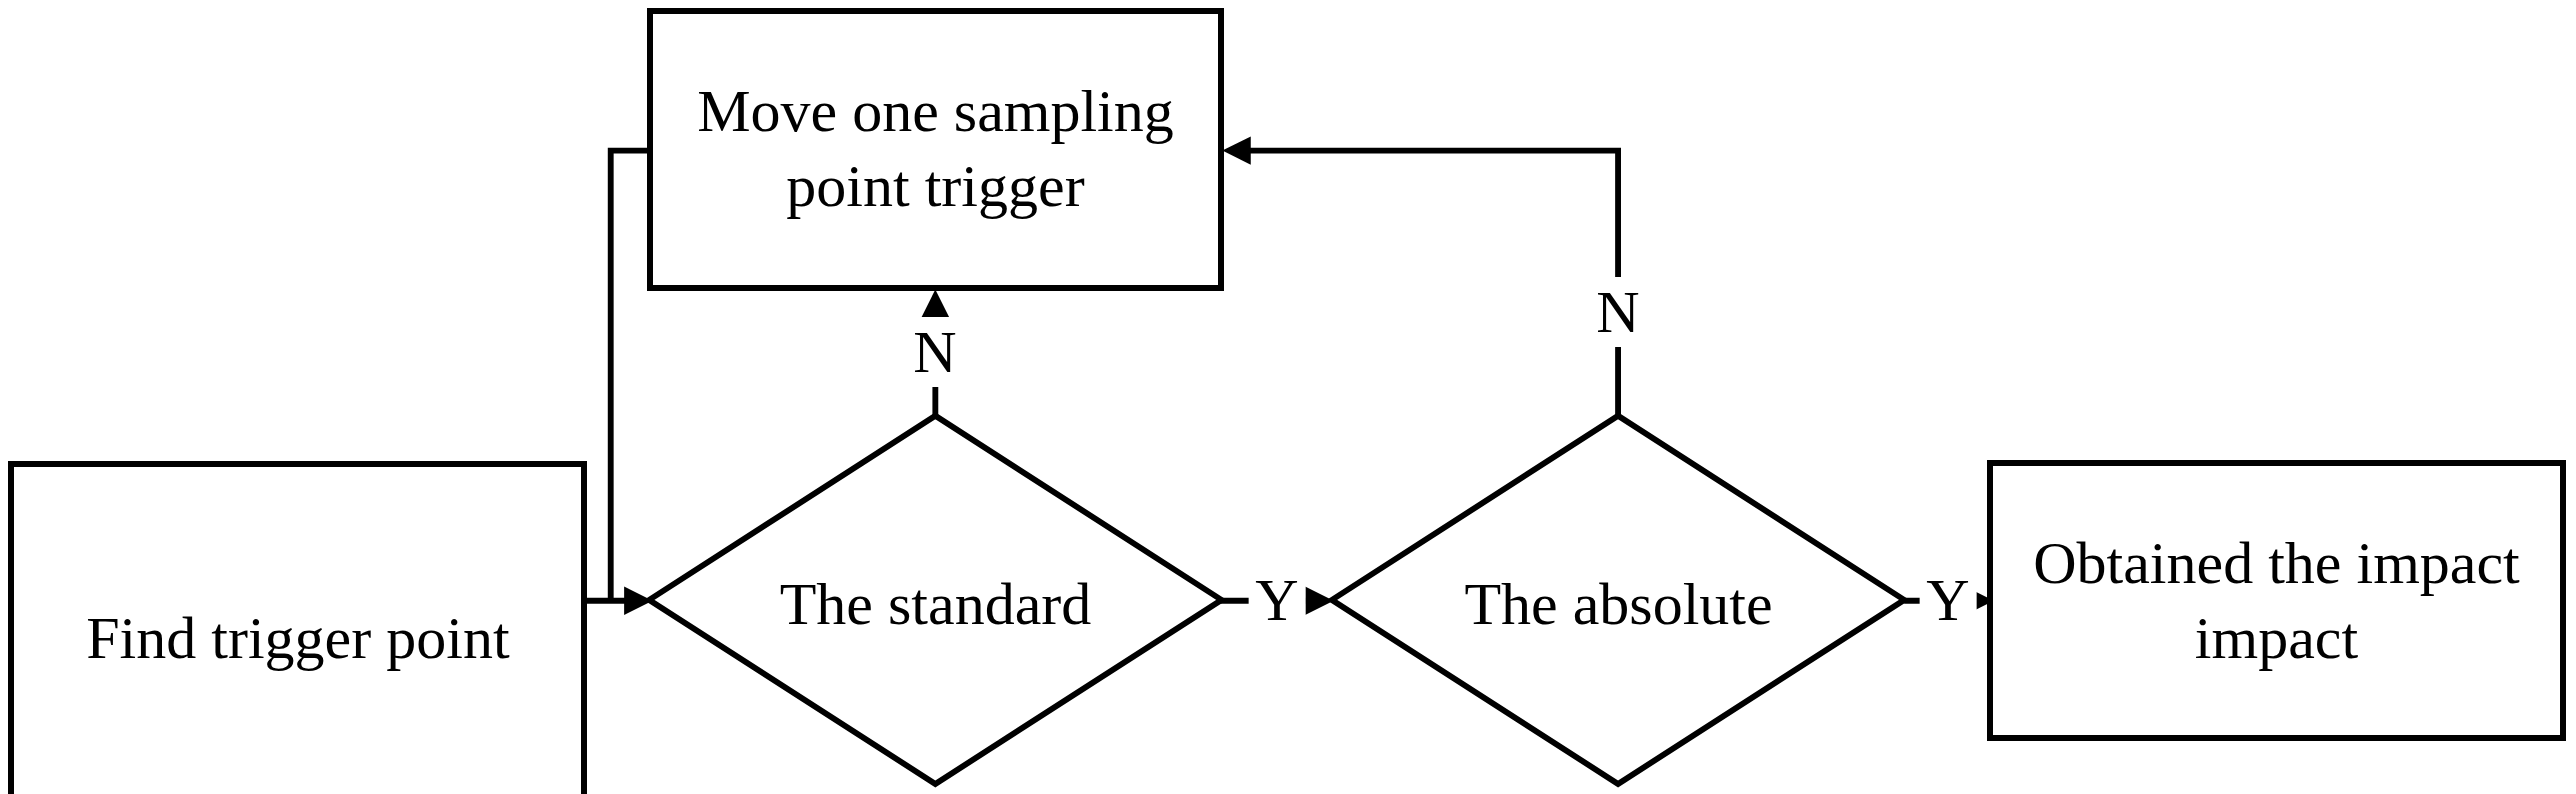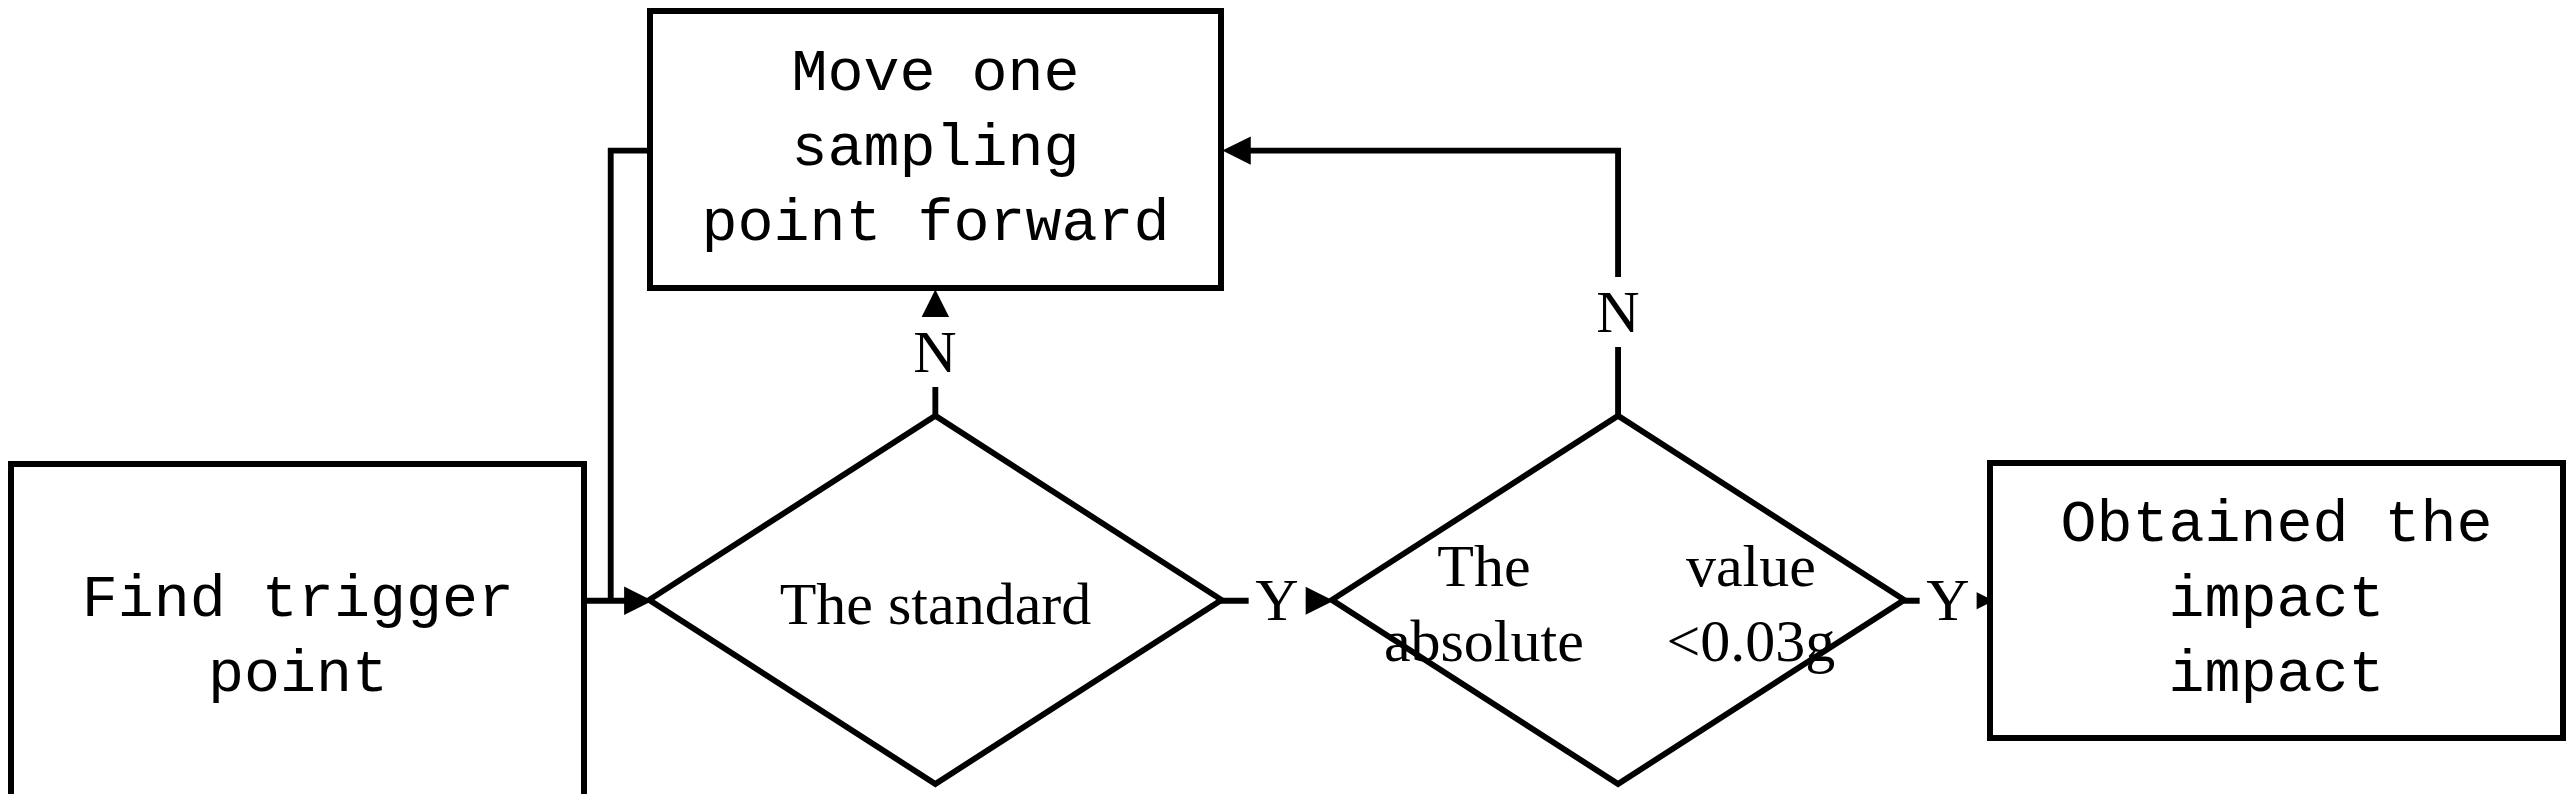--- a/index.html
+++ b/index.html
@@ -26,21 +26,20 @@
     position: absolute;
     border: 6.7px solid var(--stroke);
     background: var(--bg);
     display: flex;
     flex-direction: column;
     align-items: center;
     justify-content: center;
     text-align: center;
     font-size: 60px;
     line-height: 75px;
-    font-family: Liberation Mono, monospace;
   }
   .diamond-text {
     position: absolute;
     display: flex;
     flex-direction: row;
     align-items: center;
     justify-content: center;
     text-align: center;
     font-size: 60px;
     line-height: 75px;
@@ -83,35 +82,34 @@
     <polygon class="arrowhead" points="1460,180 1494,163 1494,197"></polygon>
     <polygon class="arrowhead" points="2382,718 2348,701 2348,735"></polygon>
   </svg>
 
   <div class="node-box" style="left:8.4px; top:461px; width:579px; height:354px;">
     <span>Find trigger point</span>
   </div>
 
   <div class="node-box" style="left:647px; top:7.5px; width:577px; height:283px;">
     <span>Move one sampling</span>
-    <span>point forward</span>
+    <span>point trigger</span>
   </div>
 
   <div class="node-box" style="left:1987px; top:460px; width:579px; height:281px;">
     <span>Obtained the impact</span>
     <span>impact</span>
   </div>
 
   <div class="diamond-text" style="left:676px; top:466px; width:519px; height:276px;">
     <span>The standard</span>
   </div>
 
   <div class="diamond-text" style="left:1359px; top:466px; width:519px; height:276px;gap:15px;">
     <span>The absolute</span>
-    <span>value &lt;0.03g</span>
   </div>
 
   <span class="edge-label" style="left:935px; top:352px;">N</span>
   <span class="edge-label" style="left:1277px; top:600px;">Y</span>
   <span class="edge-label" style="left:1618px; top:312px;">N</span>
   <span class="edge-label" style="left:1948px; top:600px;">Y</span>
 
 </div>
 
 

